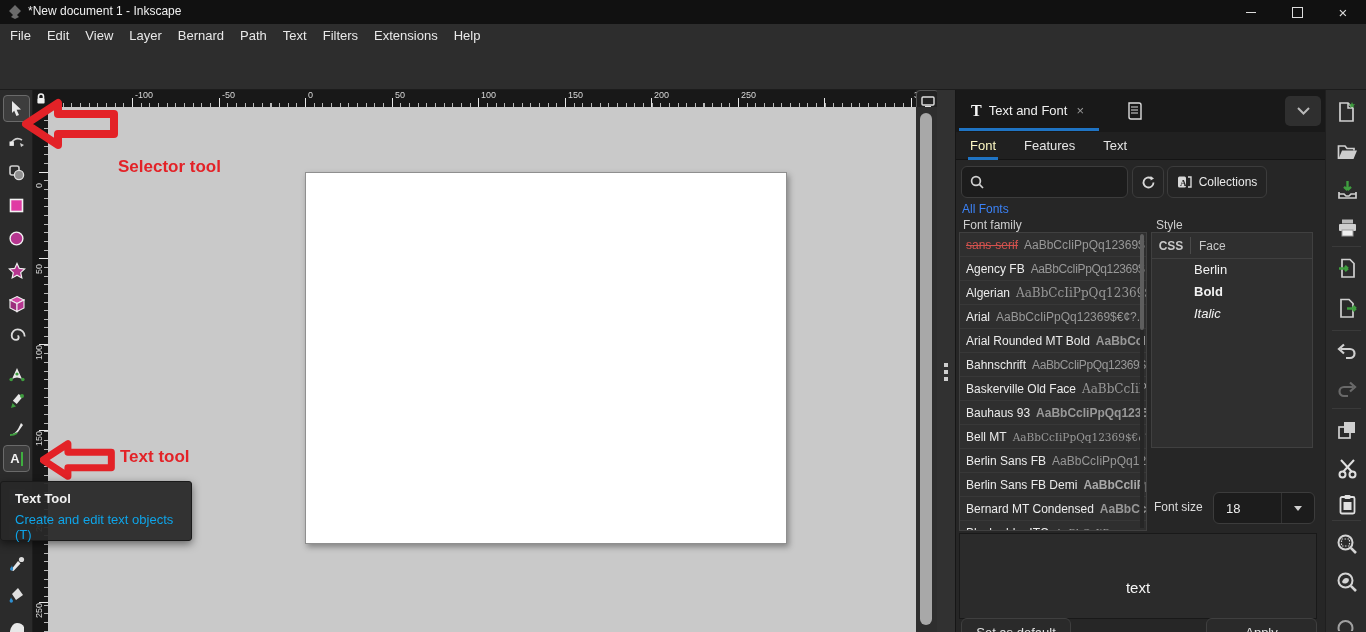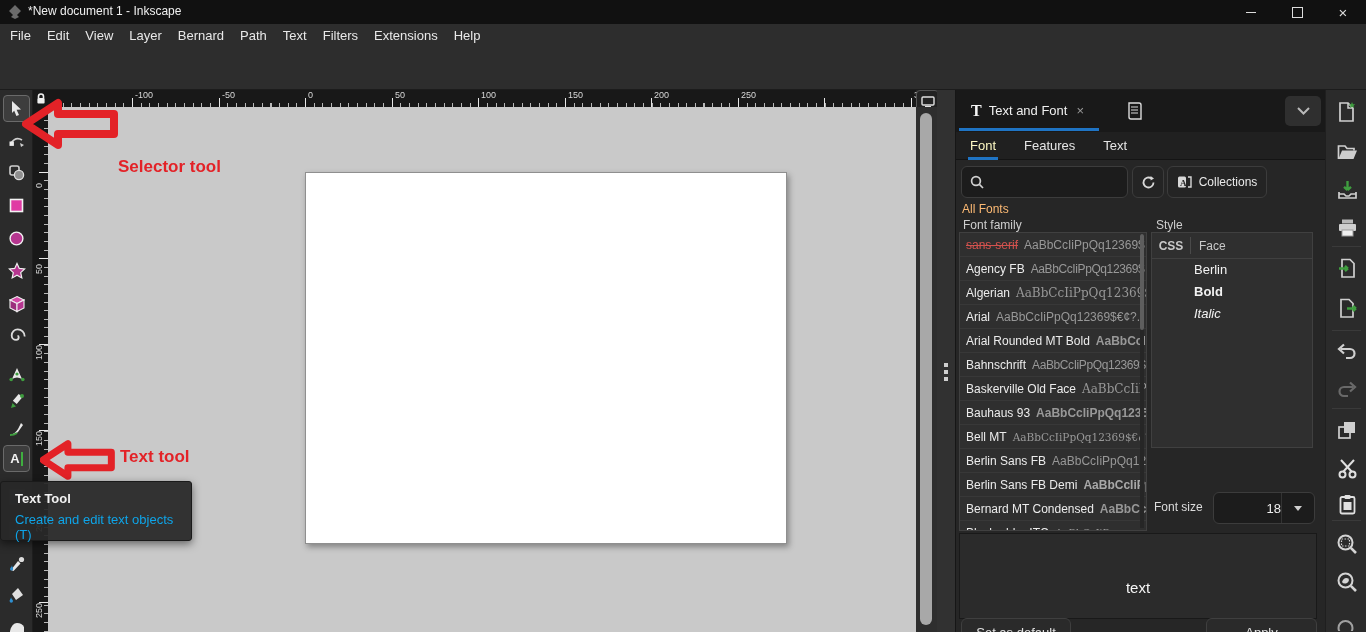--- a/index.html
+++ b/index.html
@@ -77,21 +77,21 @@
   #ptab-chevron{left:329px;top:6px;width:36px;height:30px;background:#2f2f2f;border-radius:5px;display:flex;align-items:center;justify-content:center;}
   #subtabs{left:0;top:42px;width:370px;height:28px;background:#202020;border-bottom:1px solid #141414;box-sizing:border-box;display:flex;align-items:center;}
   .subtab{font-size:13px;color:#e5e5e5;padding:0 14px;height:28px;line-height:28px;position:relative;}
   .subtab.active{color:#fef9c3;}
   .subtab.active::after{content:"";position:absolute;left:12px;right:12px;bottom:0;height:3px;background:#1f74c4;}
 
   #searchbox{left:5px;top:76px;width:167px;height:32px;background:#1c1c1c;border:1px solid #3c3c3c;border-radius:6px;display:flex;align-items:center;padding-left:8px;box-sizing:border-box;gap:6px;}
   #refresh-btn{left:176px;top:76px;width:32px;height:32px;background:#242424;border:1px solid #3c3c3c;border-radius:6px;display:flex;align-items:center;justify-content:center;box-sizing:border-box;}
   #collections-btn{left:211px;top:76px;width:100px;height:32px;background:#242424;border:1px solid #3c3c3c;border-radius:6px;display:flex;align-items:center;justify-content:center;gap:6px;box-sizing:border-box;}
   #collections-btn span{font-size:12px;color:#e8e8e8;}
-  #allfonts{left:6px;top:112px;font-size:12px;color:#fdba74;}
+  #allfonts{left:6px;top:112px;font-size:12px;color:#3b82f6;}
 
   .framebox{border:1px solid #404040;background:#2f2f2f;box-sizing:border-box;}
   .framelabel{position:absolute;font-size:12px;color:#cfcfcf;background:#262626;padding:0 3px;}
   #fontfamily-box{left:3px;top:142px;width:188px;height:299px;overflow:hidden;}
   #fontfamily-label{left:4px;top:128px;}
   .fontrow{height:23px;display:flex;align-items:center;padding-left:6px;border-bottom:1px solid #383838;white-space:nowrap;overflow:hidden;}
   .fname{font-size:12px;color:#ececec;margin-right:6px;flex:none;}
   .fname.missing{color:#d4524e;text-decoration:line-through;}
   .fprev{font-size:12px;color:#989898;}
   .fprev.serif{font-family:"DejaVu Serif",serif;}
@@ -108,21 +108,21 @@
   #style-head{display:flex;height:25px;align-items:center;border-bottom:1px solid #404040;}
   .sh-css{width:38px;text-align:center;font-size:12px;color:#c9c9c9;font-weight:bold;}
   .sh-div{width:1px;height:17px;background:#4a4a4a;}
   .sh-face{padding-left:8px;font-size:12px;color:#c9c9c9;}
   .stylerow{height:22px;line-height:22px;padding-left:42px;font-size:13px;color:#f2f2f2;}
   .stylerow.italic{font-style:italic;}
   .stylerow.bold{font-weight:bold;}
   .stylerow.bolditalic{font-weight:bold;font-style:italic;}
 
   #fontsize-label{left:198px;top:410px;font-size:12px;color:#dcdcdc;}
-  #fontsize-dd{left:257px;top:402px;width:102px;height:32px;background:#1c1c1c;border:1px solid #3c3c3c;border-radius:6px;display:flex;align-items:center;box-sizing:border-box;text-align:right;}
+  #fontsize-dd{left:257px;top:402px;width:102px;height:32px;background:#1c1c1c;border:1px solid #3c3c3c;border-radius:6px;display:flex;align-items:center;box-sizing:border-box;}
   #fontsize-dd .fs-val{flex:1;padding-left:12px;font-size:13px;color:#eee;}
   #fontsize-dd .fs-arr{width:32px;height:100%;display:flex;align-items:center;justify-content:center;border-left:1px solid #333;}
 
   #preview-box{left:3px;top:443px;width:358px;height:86px;background:#2b2b2b;border:1px solid #191919;display:flex;align-items:flex-end;justify-content:center;box-sizing:border-box;}
   #preview-box span{font-size:15px;color:#f5f5f5;margin-bottom:22px;}
   .bottombtn{top:528px;height:30px;background:#2a2a2a;border:1px solid #3f3f3f;border-radius:6px;display:flex;align-items:flex-start;justify-content:center;box-sizing:border-box;font-size:13px;color:#e0e0e0;padding-top:6px;}
   #btn-setdefault{left:5px;width:110px;}
   #btn-apply{left:250px;width:111px;}
 
   

